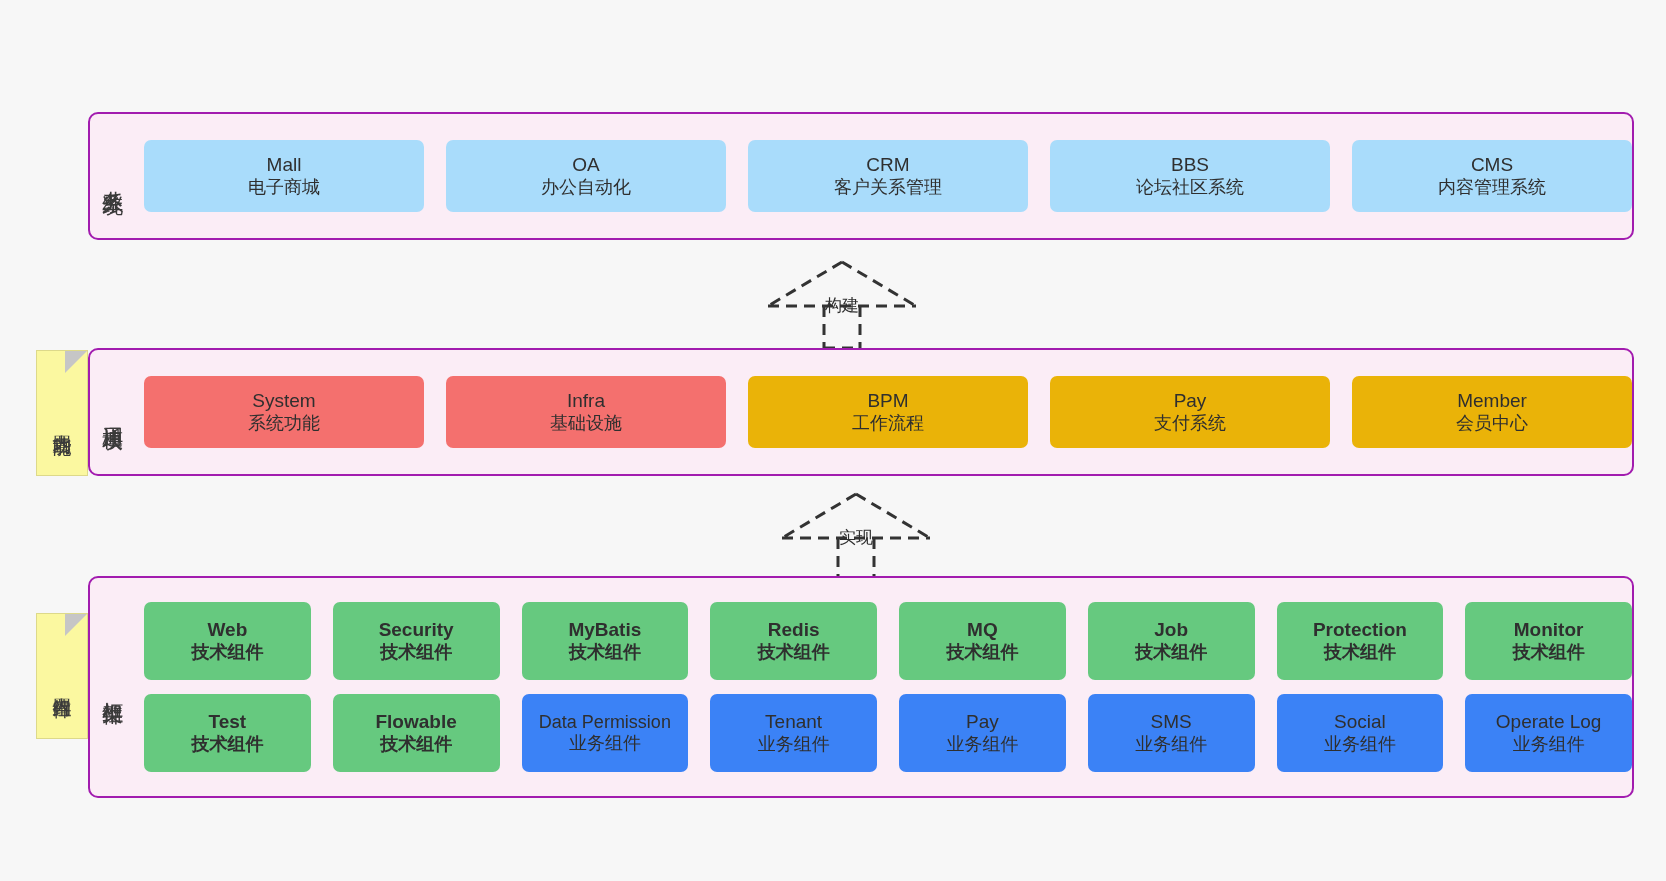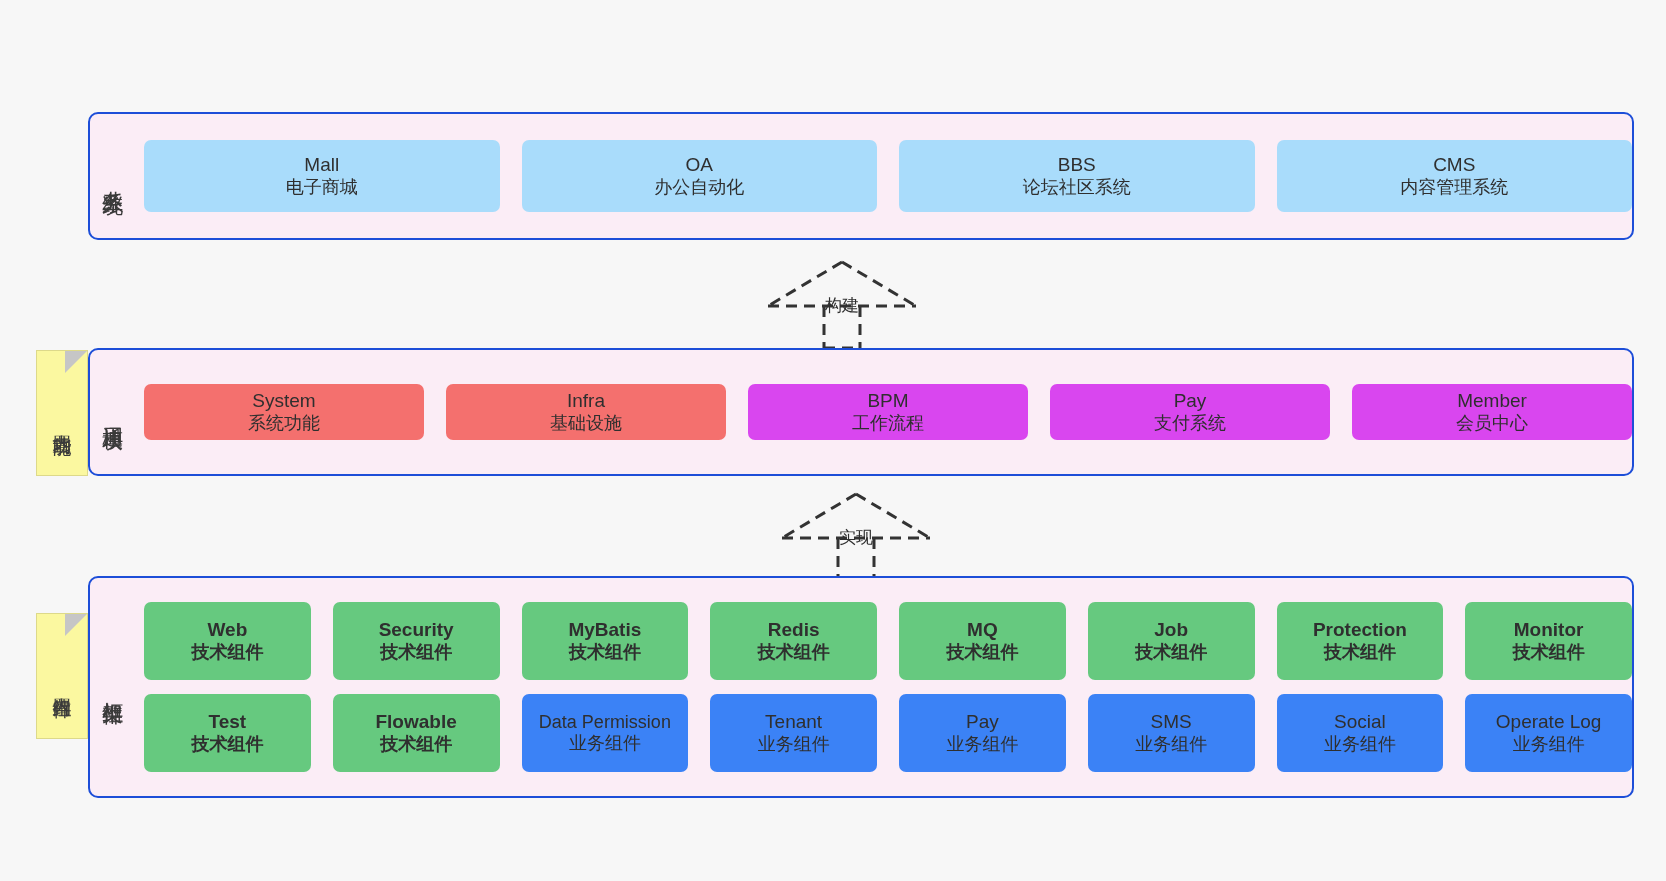--- a/index.html
+++ b/index.html
@@ -14,21 +14,21 @@
     width: 1666px;
     height: 881px;
     background: #f7f7f7;
     overflow: hidden;
   }
 
   
   .layer {
     position: absolute;
     background: #fbedf6;
-    border: 2px solid #1d4ed8;
+    border: 2px solid #a21caf;
     border-radius: 10px;
     display: flex;
     align-items: center;
     overflow: hidden;
   }
   .layer-title {
     width: 46px;
     flex: 0 0 46px;
     display: flex;
     align-items: center;
@@ -73,31 +73,31 @@
     padding: 6px 4px;
     user-select: none;
   }
   .card .en { font-size: 19px; }
   .card .cn { font-size: 18px; }
   .card.three-line .en { font-size: 18px; }
 
   
   .c-blue        { background: #a9dcfb; }
   .c-red         { background: #f4706e; }
-  .c-pink        { background: #d946ef; }
+  .c-pink        { background: #eab308; }
   .c-green       { background: #66c97f; font-weight: bold; }
   .c-lightgreen  { background: #3b82f6; }
 
   
   #layer-business  { left: 88px;  top: 112px; width: 1546px; height: 128px; }
   #layer-common    { left: 88px;  top: 348px; width: 1546px; height: 128px; }
   #layer-framework { left: 88px;  top: 576px; width: 1546px; height: 222px; }
 
   #layer-business  .card { height: 72px; }
-  #layer-common    .card { height: 56px; }
+  #layer-common    .card { height: 72px; }
   #layer-framework .card { height: 78px; }
 
   
   .sticky {
     position: absolute;
     width: 52px;
     background: #fbf8a0;
     border: 1px solid #ddd98a;
     display: flex;
     align-items: center;
@@ -159,20 +159,24 @@
       <div class="row">
         <div class="card c-blue">
           <span class="en">Mall</span>
           <span class="cn">电子商城</span>
         </div>
         <div class="card c-blue">
           <span class="en">OA</span>
           <span class="cn">办公自动化</span>
         </div>
         <div class="card c-blue">
+          <span class="en">CRM</span>
+          <span class="cn">客户关系管理</span>
+        </div>
+        <div class="card c-blue">
           <span class="en">BBS</span>
           <span class="cn">论坛社区系统</span>
         </div>
         <div class="card c-blue">
           <span class="en">CMS</span>
           <span class="cn">内容管理系统</span>
         </div>
       </div>
     </div>
   </div>

